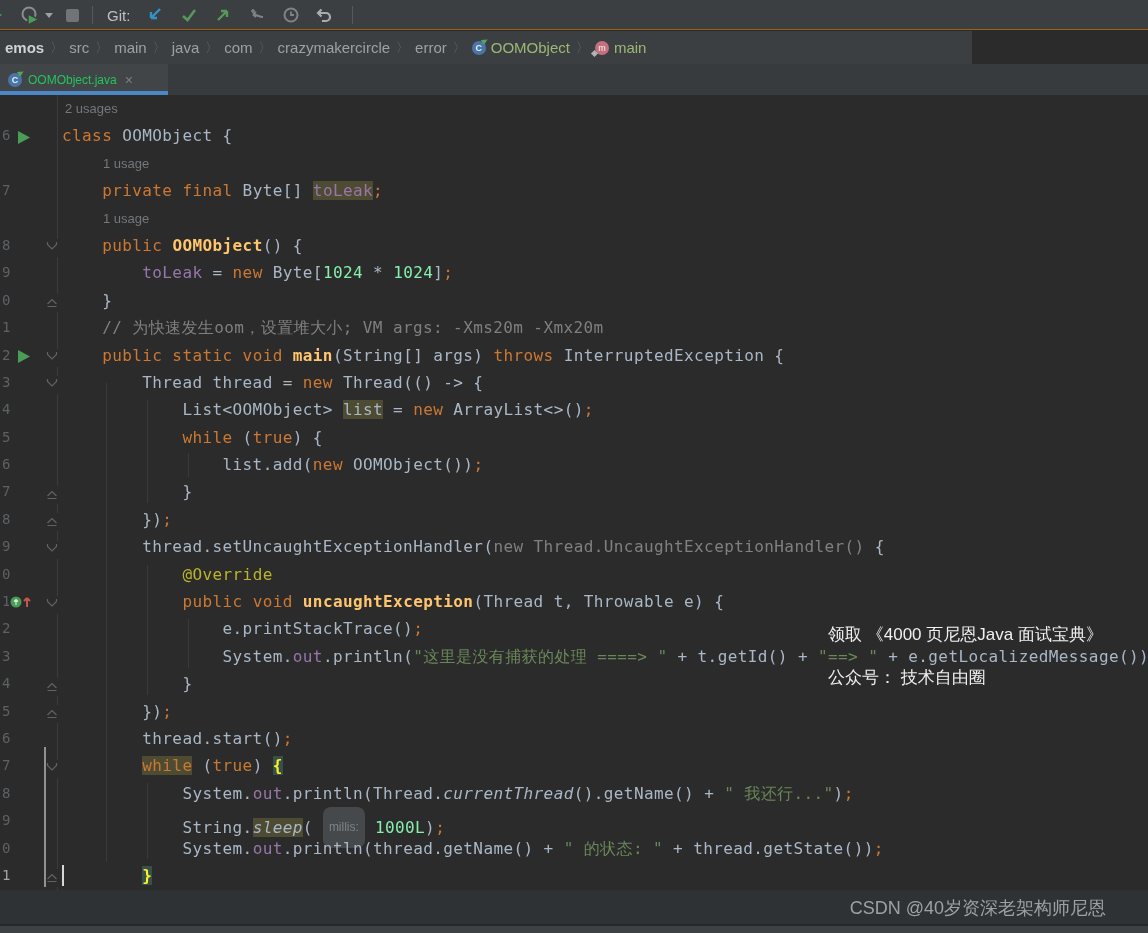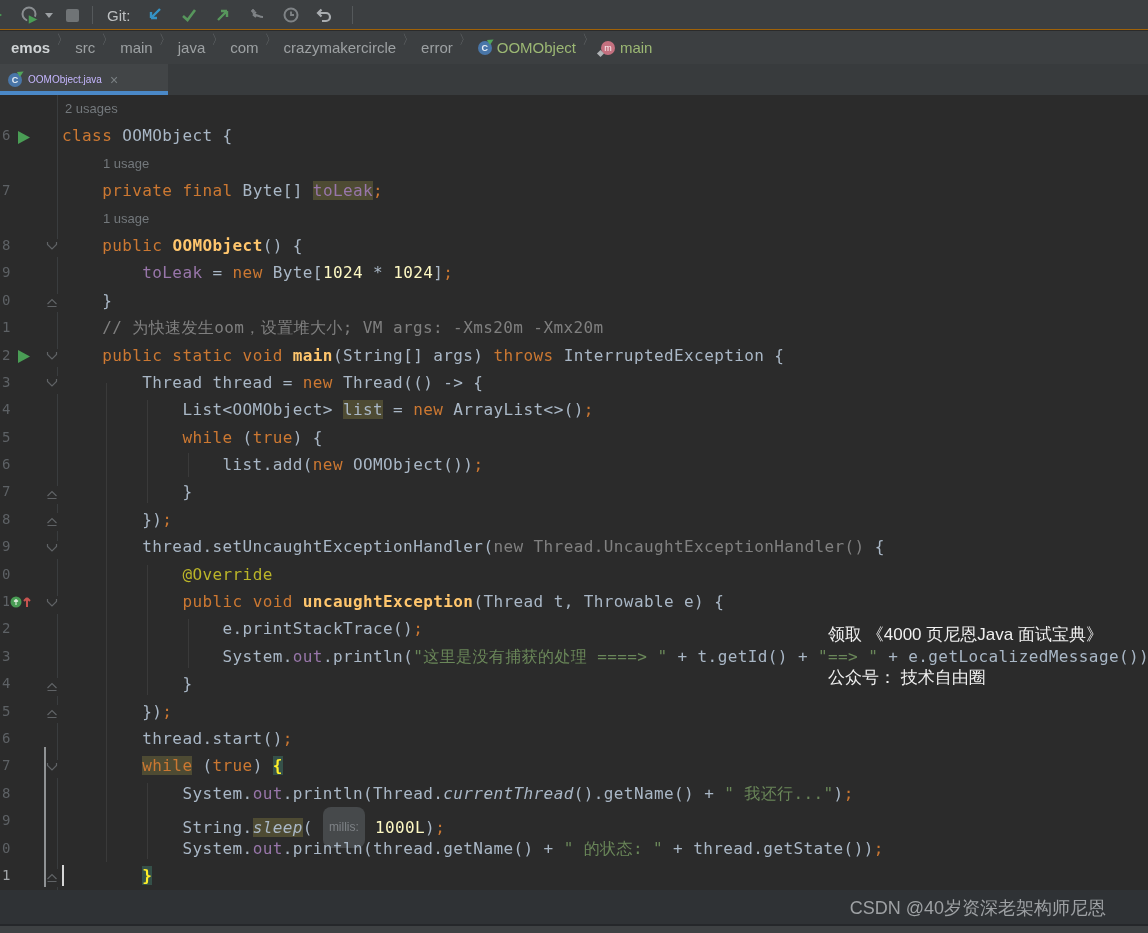--- a/index.html
+++ b/index.html
@@ -12,33 +12,33 @@
   .tb-item { position:absolute; top:0; height:30px; display:flex; align-items:center; }
   .git-label { color:#bdc0c2; font-size:15px; }
   .vsep { position:absolute; top:6px; width:1px; height:18px; background:#55595b; }
   .dd-caret { width:0; height:0; border-left:4px solid transparent; border-right:4px solid transparent;
               border-top:5px solid #9da1a4; }
   .stop-sq { width:13px; height:13px; background:#707476; border-radius:2px; }
   .half-play { width:0; height:0; border-top:6px solid transparent; border-bottom:6px solid transparent;
                border-left:9px solid #4a9d55; }
 
   
-  .crumbs { position:absolute; left:0; top:31px; width:1148px; height:33px; background:#3c3f41;
-            display:flex; padding-left:8px; }
+  .crumbs { position:absolute; left:0; top:31px; width:972px; height:33px; background:#3c3f41;
+            display:flex; align-items:center; padding-left:2px; }
   .crumb { color:#9da1a3; font-size:15px; margin:0 3px; white-space:nowrap; display:flex; align-items:center; gap:5px;}
   .crumb.bold { color:#ced2d4; font-weight:bold; }
   .crumb.green { color:#9cb874; }
   .crumb-sep { color:#64686a; font-size:13px; margin:0 3px; }
 
   
   .tabbar { position:absolute; left:0; top:64px; width:1148px; height:31px; background:#383b3d; }
   .tab { position:absolute; left:0; top:0; width:168px; height:31px; background:#424547;
          display:flex; align-items:center; padding:0 8px; gap:6px; }
   .tab-underline { position:absolute; left:0; bottom:0; width:168px; height:4px; background:#4a88c7; }
-  .tab-label { color:#c4b5fd; font-size:10px; }
+  .tab-label { color:#22c55e; font-size:12px; }
   .tab-close { color:#7b8184; font-size:14px; margin-left:2px; }
 
   .cls-icon { width:14px; height:14px; border-radius:50%; background:#4976a8; position:relative;
               display:inline-flex; align-items:center; justify-content:center;
               color:#e8eef4; font-size:9px; font-weight:bold; flex:0 0 14px;}
   .cls-icon::after { content:""; position:absolute; right:-2px; top:-3px; width:0; height:0;
                      border-top:3px solid transparent; border-bottom:3px solid transparent;
                      border-left:6px solid #52a55b; transform:rotate(-30deg); }
   .m-icon { width:14px; height:14px; border-radius:50%; background:#c4707f; position:relative;
             display:inline-flex; align-items:center; justify-content:center;
@@ -61,21 +61,21 @@
   .gi { position:absolute; top:7px; background:#2b2b2b; }
   .gi-run { left:18px; top:7.5px; }
   .gi-foldDown, .gi-foldUp { left:46px; top:7.5px; }
   .gi-override { left:9px; top:6px; }
   .caret { position:absolute; left:62px; top:3px; width:1.5px; height:21px; background:#d6d6d6; }
   .guide { position:absolute; width:1px; background:#3a3a3a; }
   .changed-bar { position:absolute; width:2px; background:#8f9294; }
 
   .t-d  { color:#a9b7c6; }
   .t-k  { color:#cc7832; }
-  .t-n  { color:#fef9c3; }
+  .t-n  { color:#86efac; }
   .t-s  { color:#6a8759; }
   .t-c  { color:#7f7f7f; }
   .t-m  { color:#ffc66d; font-weight:bold; }
   .t-f  { color:#9876aa; }
   .t-fi { color:#9876aa; }
   .t-it { color:#a9b7c6; font-style:italic; }
   .t-ith{ color:#a9b7c6; font-style:italic; background:#4e4b33; }
   .t-an { color:#bbb529; }
   .t-g  { color:#808080; }
   .t-hlD{ color:#a9b7c6; background:#4e4b33; }

